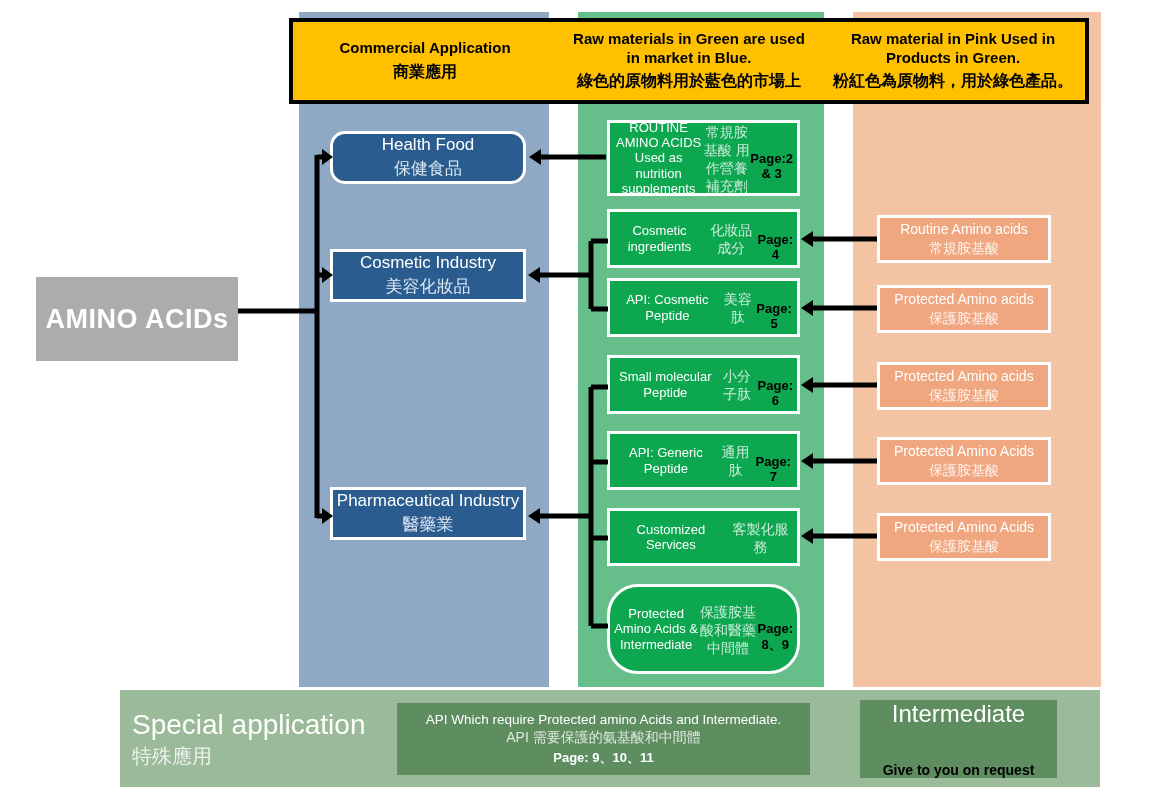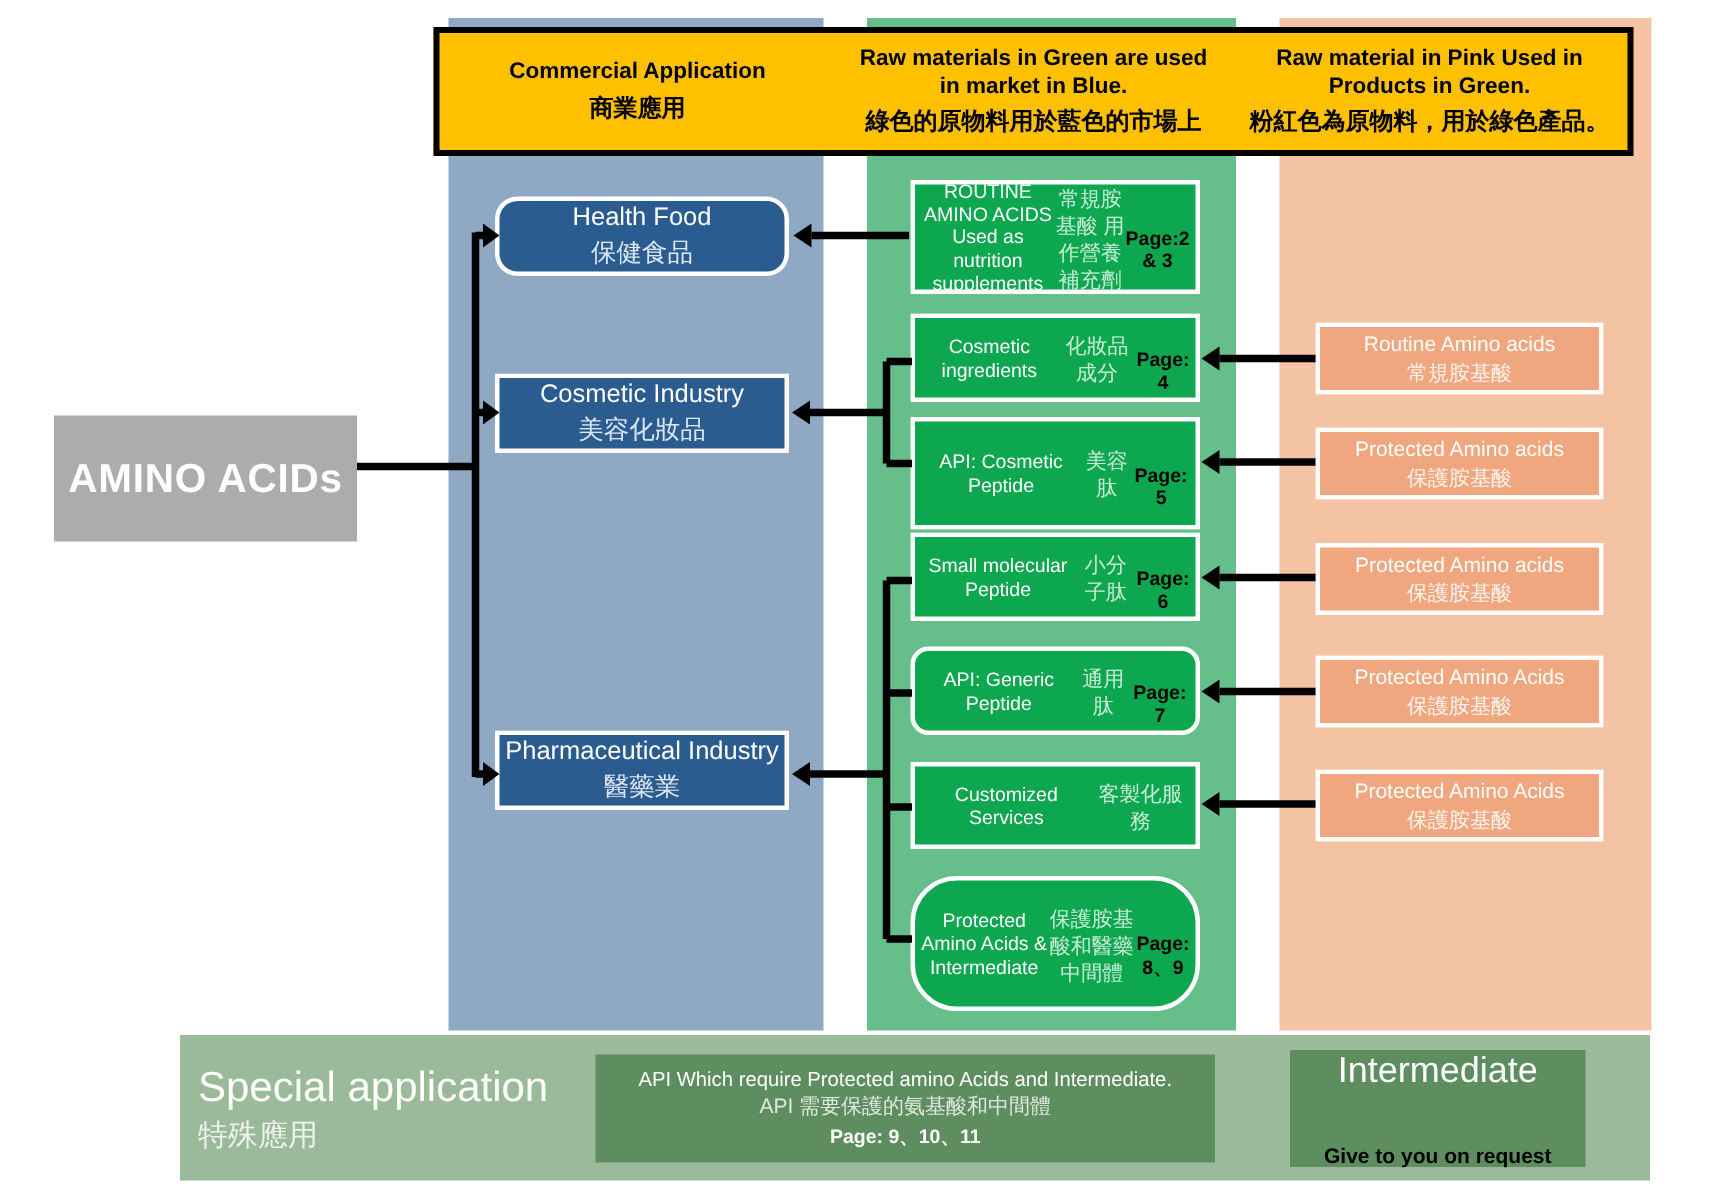--- a/index.html
+++ b/index.html
@@ -36,27 +36,27 @@
 
   .gbox { position:absolute; left:607px; width:193px; background:#0DA750;
           border:3px solid #fff; box-sizing:border-box; color:#fff; z-index:2;
           display:flex; flex-direction:row; justify-content:center; align-items:center;
           text-align:center; padding:2px 4px; }
   .gbox .en { font-size:13px; line-height:1.18; }
   .gbox .zh { font-size:14px; color:rgba(255,255,255,0.78); margin-top:3px; }
   .gbox .page { font-size:13px; font-weight:bold; color:#000; margin-top:16px; }
   .gb1 { top:120px; height:76px; }
   .gb2 { top:209px; height:59px; }
-  .gb3 { top:278px; height:75px; }
+  .gb3 { top:278px; height:59px; }
   .gb4 { top:355px; height:59px; }
-  .gb5 { top:431px; height:59px;border-radius:12px; }
+  .gb5 { top:431px; height:59px; }
   .gb6 { top:508px; height:58px; }
   .gb7 { top:584px; height:90px;border-radius:31px; }
 
-  .pbox { position:absolute; left:877px; width:192px; background:#F0A67E;
+  .pbox { position:absolute; left:877px; width:174px; background:#F0A67E;
           border:3px solid #fff; box-sizing:border-box; color:#fff; z-index:2;
           display:flex; flex-direction:column; justify-content:center; align-items:center; text-align:right; }
   .pbox .en { font-size:14px; }
   .pbox .zh { font-size:14px; color:rgba(255,255,255,0.88); margin-top:3px; }
   .pb1 { top:215px; height:48px; }
   .pb2 { top:285px; height:48px; }
   .pb3 { top:362px; height:48px; }
   .pb4 { top:437px; height:48px; }
   .pb5 { top:513px; height:48px; }
 

